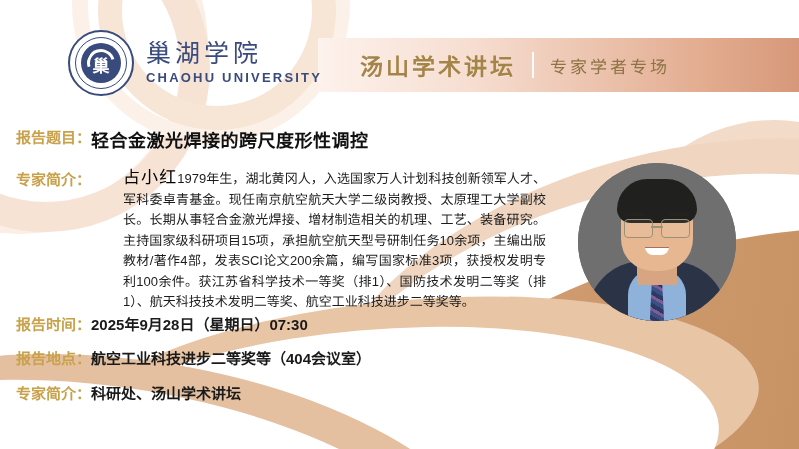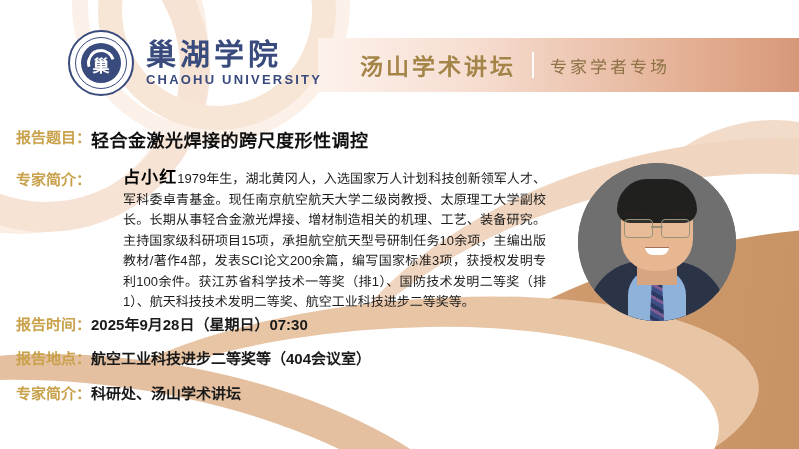--- a/index.html
+++ b/index.html
@@ -191,22 +191,22 @@
     position: absolute;
     left: 50%; top: 50%;
     transform: translate(-50%,-46%);
     color: #ffffff;
     font-size: 17px;
     font-weight: bold;
     font-family: "DejaVu Serif", "Liberation Serif", serif;
     z-index: 2;
   }
   .wordmark-cn {
-    font-size: 30px;
-    font-weight: bold;
+    font-size: 25px;
+    font-weight: normal;
     letter-spacing: 4px;
     color: #394a7d;
     font-family: "DejaVu Serif", "Liberation Serif", serif;
     line-height: 1.05;
   }
   .wordmark-en {
     font-size: 13px;
     font-weight: bold;
     letter-spacing: 2.2px;
     color: #394a7d;
@@ -250,21 +250,21 @@
   #row-bio { left: 16px; top: 152px; width: 530px; gap: 32px; }
   .bio-body {
     font-size: 13px;
     line-height: 20.5px;
     color: #1c1c1c;
     text-align: justify;
     width: 455px;
   }
   .bio-name {
     font-size: 17px;
-    font-weight: bold;
+    font-weight: normal;
     color: #000000;
     letter-spacing: 1px;
   }
 
   #row-time { left: 16px; top: 297px; align-items: flex-end; }
   #row-place { left: 16px; top: 331px; }
   #row-host { left: 16px; top: 366px; }
 
   
   .portrait {

